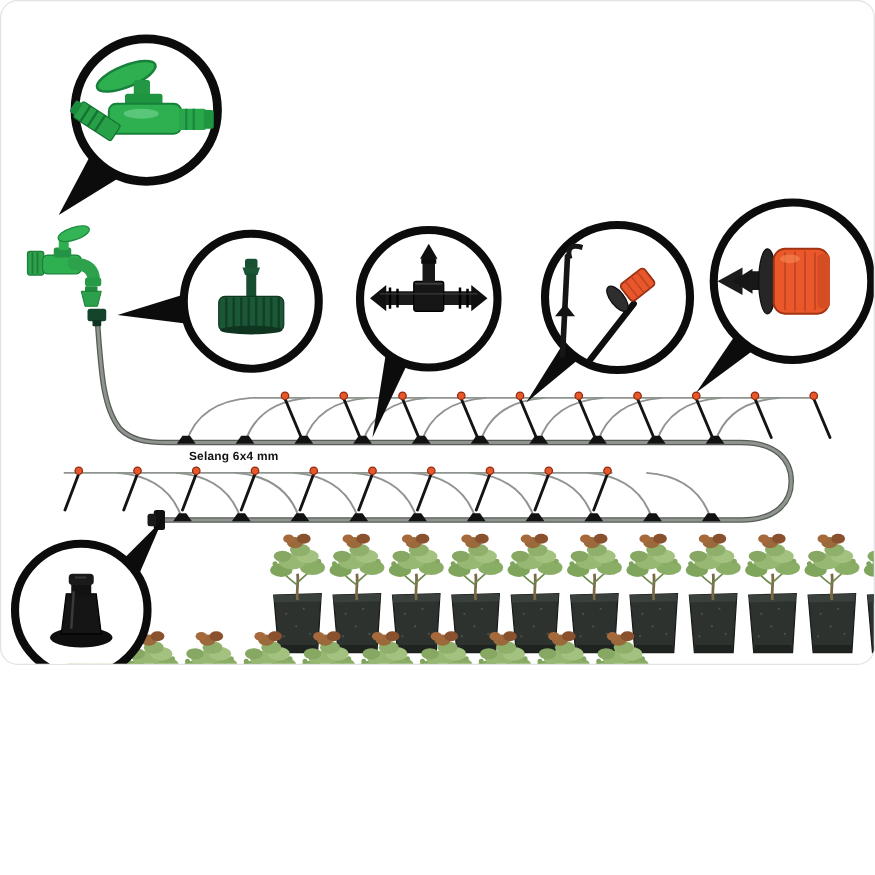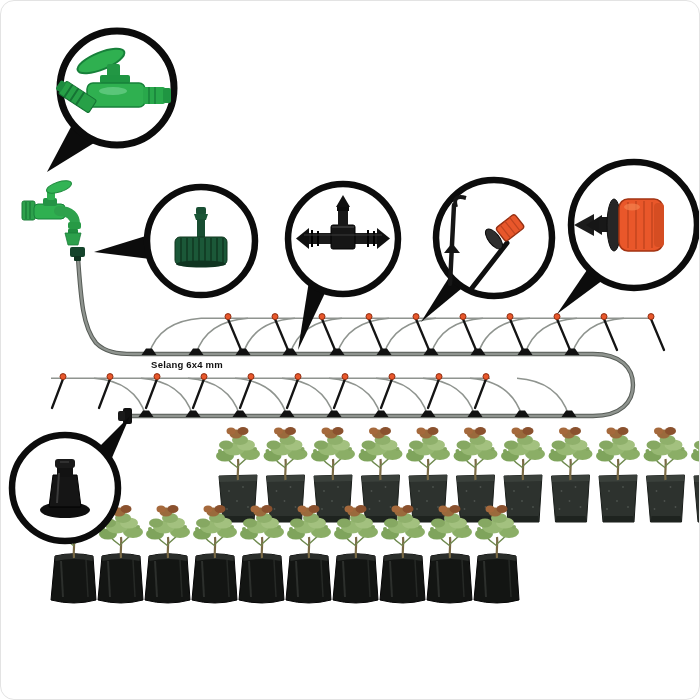--- a/index.html
+++ b/index.html
@@ -1,21 +1,21 @@
 <!DOCTYPE html>
 <html style="--hose: #8f948f; --orange: #e8572b; --orange-dark: #8e2e12; --green: #2fb050; --ink: #0c0c0c;"><head>
 <meta charset="utf-8">
 <style>
   :root{
     --hose:#8f948f; --orange:#e8572b; --orange-dark:#8e2e12;
     --green:#2fb050; --green-dark:#17803a; --ink:#0c0c0c;
   }
   html,body{margin:0;padding:0;background:#fff;}
   .stage{
-    width:700px;height:700px;position:relative;background:#fff;
+    width:700px;height:532px;position:relative;background:#fff;
     border:1px solid #e3e3e3;border-radius:14px;box-sizing:border-box;
     overflow:hidden;font-family:"Liberation Sans",sans-serif;
   }
   svg{display:block}
   .hose-under{fill:none;stroke:#575c57;stroke-width:4.4;stroke-linecap:round}
   .hose-over{fill:none;stroke:var(--hose);stroke-width:2.4;stroke-linecap:round}
   .thin{fill:none;stroke:var(--hose);stroke-width:1.5}
   #row1-arcs path,#row2-arcs path{fill:none;stroke:var(--hose);stroke-width:1.6}
   #row1-tees polygon,#row2-tees polygon{fill:#121212}
   #row1-stakes line,#row2-stakes line{stroke:#141414;stroke-width:2.3;stroke-linecap:round}

